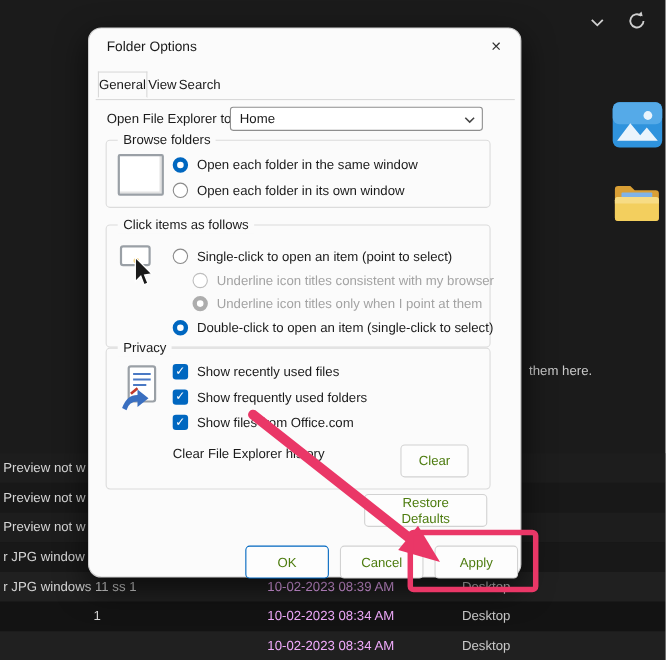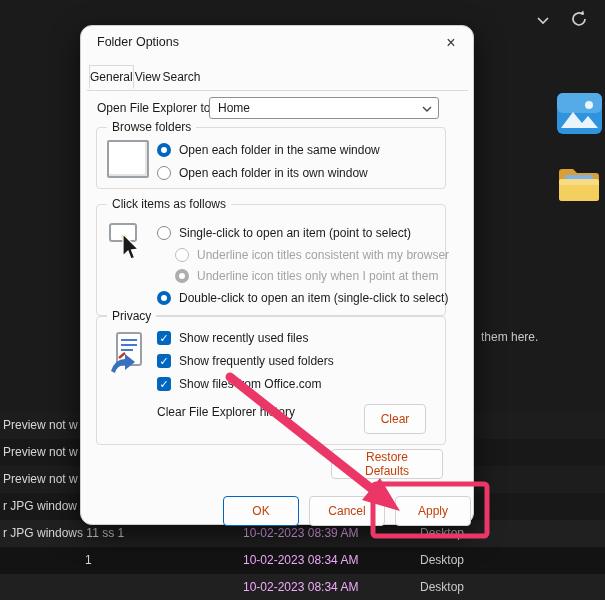--- a/index.html
+++ b/index.html
@@ -77,21 +77,21 @@
 
   .browse-icon{
     position:absolute;left:10px;top:12px;width:42px;height:38px;background:#fff;
     border:2px solid #9aa0a6;border-radius:2px;box-sizing:border-box;
     box-shadow:inset -2px -2px 0 #e3e3e3;
   }
   .group-icon-svg{position:absolute}
 
   .btn{
     position:absolute;background:#fdfdfd;border:1px solid #d2d2d2;border-radius:4px;
-    font-size:12px;color:#c2410c;display:flex;align-items:center;justify-content:center;
+    font-size:12px;color:#4d7c0f;display:flex;align-items:center;justify-content:center;
     font-family:inherit;cursor:pointer;box-sizing:border-box;padding:14px;
   }
   .btn-clear{left:283px;top:378px;width:62px;height:23px}
   .btn-restore{left:250px;top:423px;width:112px;height:23px}
   .btn-ok{left:142px;top:470px;width:76px;height:24px;border-color:#0067c0}
   .btn-cancel{left:228px;top:470px;width:76px;height:24px}
   .btn-apply{left:314px;top:470px;width:76px;height:24px}
 
   .annotation{position:absolute;left:0;top:0;z-index:50;pointer-events:none}
   .bg-icon{position:absolute}

